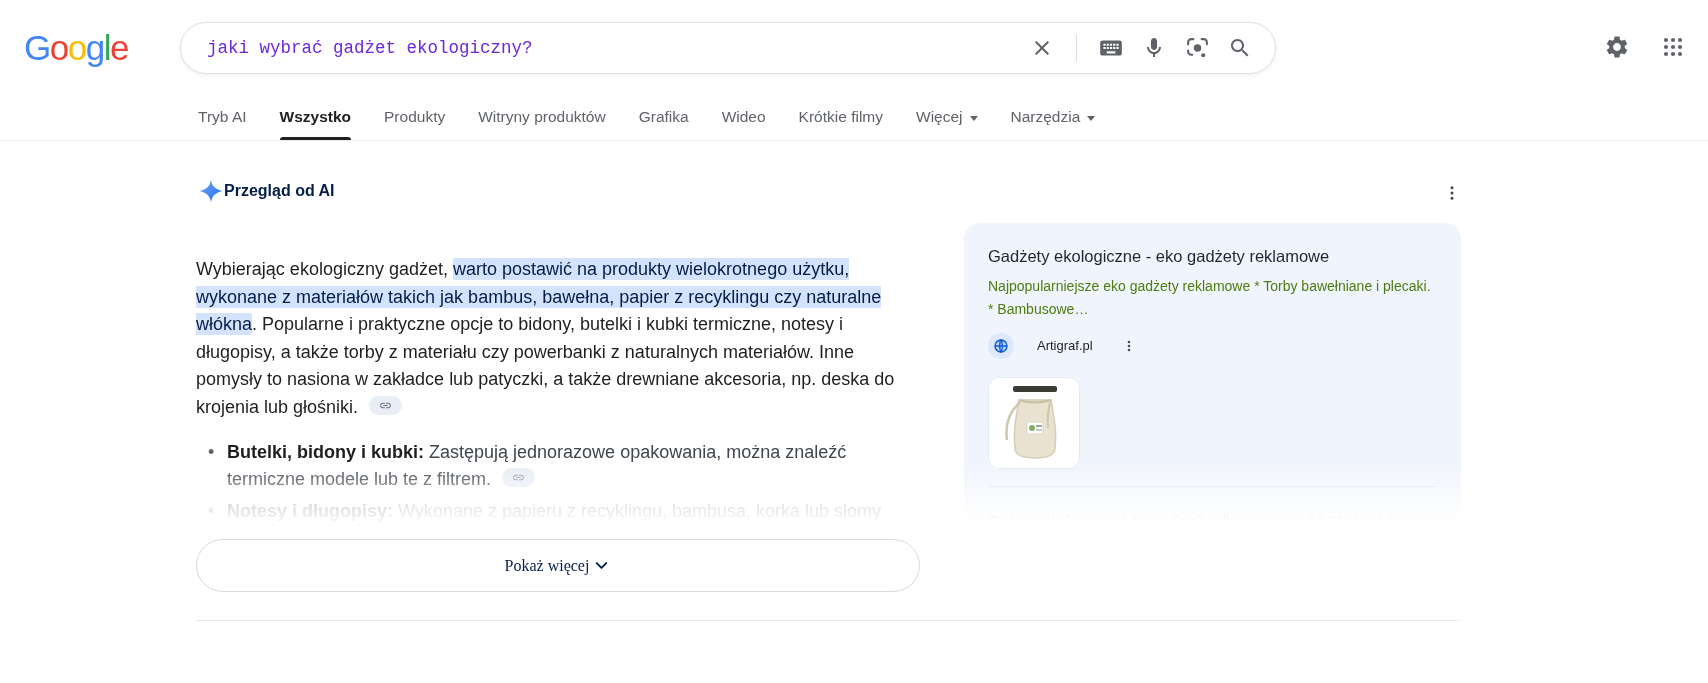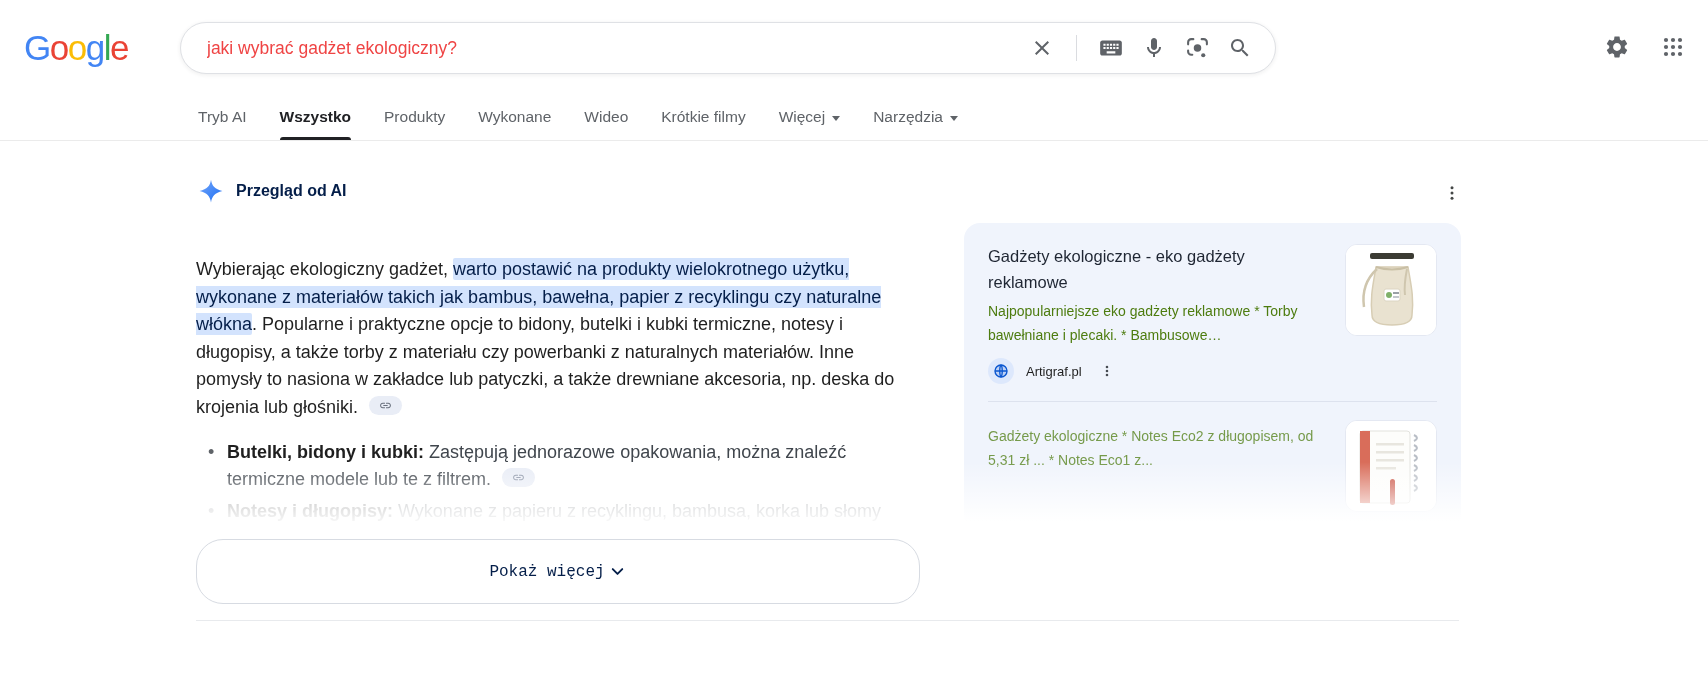--- a/index.html
+++ b/index.html
@@ -6,37 +6,37 @@
   html,body { background:#fff; }
   body { font-family:"Liberation Sans","DejaVu Sans",sans-serif; color:#1f1f1f; }
   .page { position:relative; width:1708px; height:683px; background:#fff; overflow:hidden; }
 
   
   .logo { position:absolute; left:24px; top:26px; font-size:35px; font-weight:500; letter-spacing:-1.5px; line-height:44px; cursor:pointer;text-align:center; }
   .logo .c1{color:#4285F4}.logo .c2{color:#EA4335}.logo .c3{color:#FBBC05}.logo .c4{color:#4285F4}.logo .c5{color:#34A853}.logo .c6{color:#EA4335}
 
   .searchbar { position:absolute; left:180px; top:22px; width:1096px; height:52px; border:1px solid #dfe1e5; border-radius:26px;
     background:#fff; display:flex; align-items:center; padding:0 22px 0 26px; box-shadow:0 1px 4px rgba(32,33,36,.08); }
-  .searchbar .query { flex:1; border:0; outline:none; font-size:17.5px; color:#ef4444; font-family:Liberation Sans, sans-serif; background:transparent; }
+  .searchbar .query { flex:1; border:0; outline:none; font-size:17.5px; color:#6d28d9; font-family:Liberation Mono, monospace; background:transparent; }
   .bar-icons { display:flex; align-items:center; gap:17px; }
   .icon-btn { width:26px; height:26px; display:flex; align-items:center; justify-content:center; cursor:pointer; }
   .vsep { width:1px; height:26px; background:#dadce0; margin:0 4px; }
 
   .top-right { position:absolute; right:22px; top:34px; display:flex; align-items:center; gap:30px; }
 
   
   .tabsbar { position:absolute; left:0; top:94px; width:1708px; height:47px; border-bottom:1px solid #ebebeb; }
   .tabs { position:absolute; left:198px; top:0; height:46px; display:flex; align-items:center; gap:33px; }
   .tab { font-size:15.5px; color:#5f6368; cursor:pointer; position:relative; height:46px; display:flex; align-items:center; gap:7px; white-space:nowrap; }
   .tab.active { color:#202124; font-weight:700;justify-content:center; }
   .tab.active::after { content:""; position:absolute; left:0; right:0; bottom:0; height:3px; background:#202124; border-radius:3px 3px 0 0; }
   .caret { width:0; height:0; border-left:4.5px solid transparent; border-right:4.5px solid transparent; border-top:5px solid #5f6368; margin-top:2px; }
 
   
-  .ai-header { position:absolute; left:198px; top:178px; display:flex; align-items:center; gap:12px; }
+  .ai-header { position:absolute; left:198px; top:178px; display:flex; align-items:center; gap:0; }
   .ai-title { font-size:16px; font-weight:700; color:#041e49; }
   .overview-kebab { position:absolute; left:1440px; top:181px; width:24px; height:24px; display:flex; align-items:center; justify-content:center; cursor:pointer; }
 
   
   .main-col { position:absolute; left:196px; top:224px; width:712px;margin-top:32px; }
   .ai-paragraph { font-size:18px; line-height:27.6px; color:#1f1f1f; }
   .hl { background:#d3e3fd; color:#041e49; border-radius:2px; padding:1px 0; }
   .link-chip { display:inline-flex; align-items:center; justify-content:center; width:33px; height:19px; background:#e9edf6;
     border-radius:10px; vertical-align:1px; margin-left:6px; cursor:pointer; }
   .section-heading { margin-top:31px; font-size:22px; font-weight:700; color:#1f1f1f; }
@@ -44,33 +44,33 @@
   .bullets li { position:relative; padding-left:31px; font-size:18px; line-height:27.6px; color:#40464d; }
   .bullets li::before { content:"•"; position:absolute; left:12px; color:#5f6368; }
   .bullets .blabel { font-weight:700; color:#1f1f1f; }
   .bullets li.clipped { opacity:.45; margin-top:4px; }
 
   
   .fade-main { position:absolute; left:180px; top:462px; width:760px; height:80px;
     background:linear-gradient(to bottom, rgba(255,255,255,0) 0%, #fff 82%); pointer-events:none; }
   .fade-side { position:absolute; left:960px; top:462px; width:504px; height:70px;
     background:linear-gradient(to bottom, rgba(255,255,255,0) 0%, #fff 85%); pointer-events:none; }
-  .show-more { position:absolute; left:196px; top:539px; width:724px; height:65px; background:#fff; border:1px solid #d7dbe2;
-    border-radius:27px; display:flex; align-items:center; justify-content:center; gap:3px; cursor:pointer; font-family:Liberation Mono, monospace; }
+  .show-more { position:absolute; left:196px; top:539px; width:724px; height:53px; background:#fff; border:1px solid #d7dbe2;
+    border-radius:27px; display:flex; align-items:center; justify-content:center; gap:3px; cursor:pointer; font-family:Liberation Serif, serif; }
   .show-more span { font-size:16px; color:#041e49; }
   .bottom-divider { position:absolute; left:196px; top:620px; width:1263px; height:1px; background:#e8eaed; }
 
   
   .cards { position:absolute; left:964px; top:223px; width:497px; height:307px; background:#f0f4fc; border-radius:16px; padding:21px 24px; overflow:hidden; }
-  .card { display:flex; gap:18px; }
+  .card { display:flex; gap:18px;flex-direction:column; }
   .card-text { flex:1; min-width:0; }
   .card-title { font-size:16.5px; line-height:25.5px; color:#1f2633; cursor:pointer; }
   .card-desc { margin-top:5px; font-size:14px; line-height:23.5px; color:#4d7c0f; }
   .card-desc.faded { opacity:.75; }
-  .source-row { margin-top:11px; display:flex; align-items:center; gap:12px; }
+  .source-row { margin-top:11px; display:flex; align-items:center; gap:23px; }
   .favicon { width:26px; height:26px; border-radius:50%; background:#dde8fc; display:flex; align-items:center; justify-content:center; cursor:pointer; }
   .source-name { font-size:13px; color:#1f1f1f; cursor:pointer; }
   .card-kebab { width:18px; height:18px; display:flex; align-items:center; justify-content:center; margin-left:4px; cursor:pointer; }
   .thumb { width:92px; height:92px; border-radius:12px; background:#fff; border:1px solid #e4e8f2; overflow:hidden; flex:0 0 auto; cursor:pointer; }
   .card-divider { height:1px; background:#dde2ee; margin:17px 0 18px 0; }
 </style>
 </head>
 <body>
 
 <div class="page">
@@ -142,21 +142,24 @@
       <div class="tab">
           <span>Tryb AI</span>
         </div>
       <div class="tab active">
           <span>Wszystko</span>
         </div>
       <div class="tab">
           <span>Produkty</span>
         </div>
       <div class="tab">
-          <span>Wykonane</span>
+          <span>Witryny produktów</span>
+        </div>
+      <div class="tab">
+          <span>Grafika</span>
         </div>
       <div class="tab">
           <span>Wideo</span>
         </div>
       <div class="tab">
           <span>Krótkie filmy</span>
         </div>
       <div class="tab">
           <span>Więcej</span>
           <span class="caret"></span>

